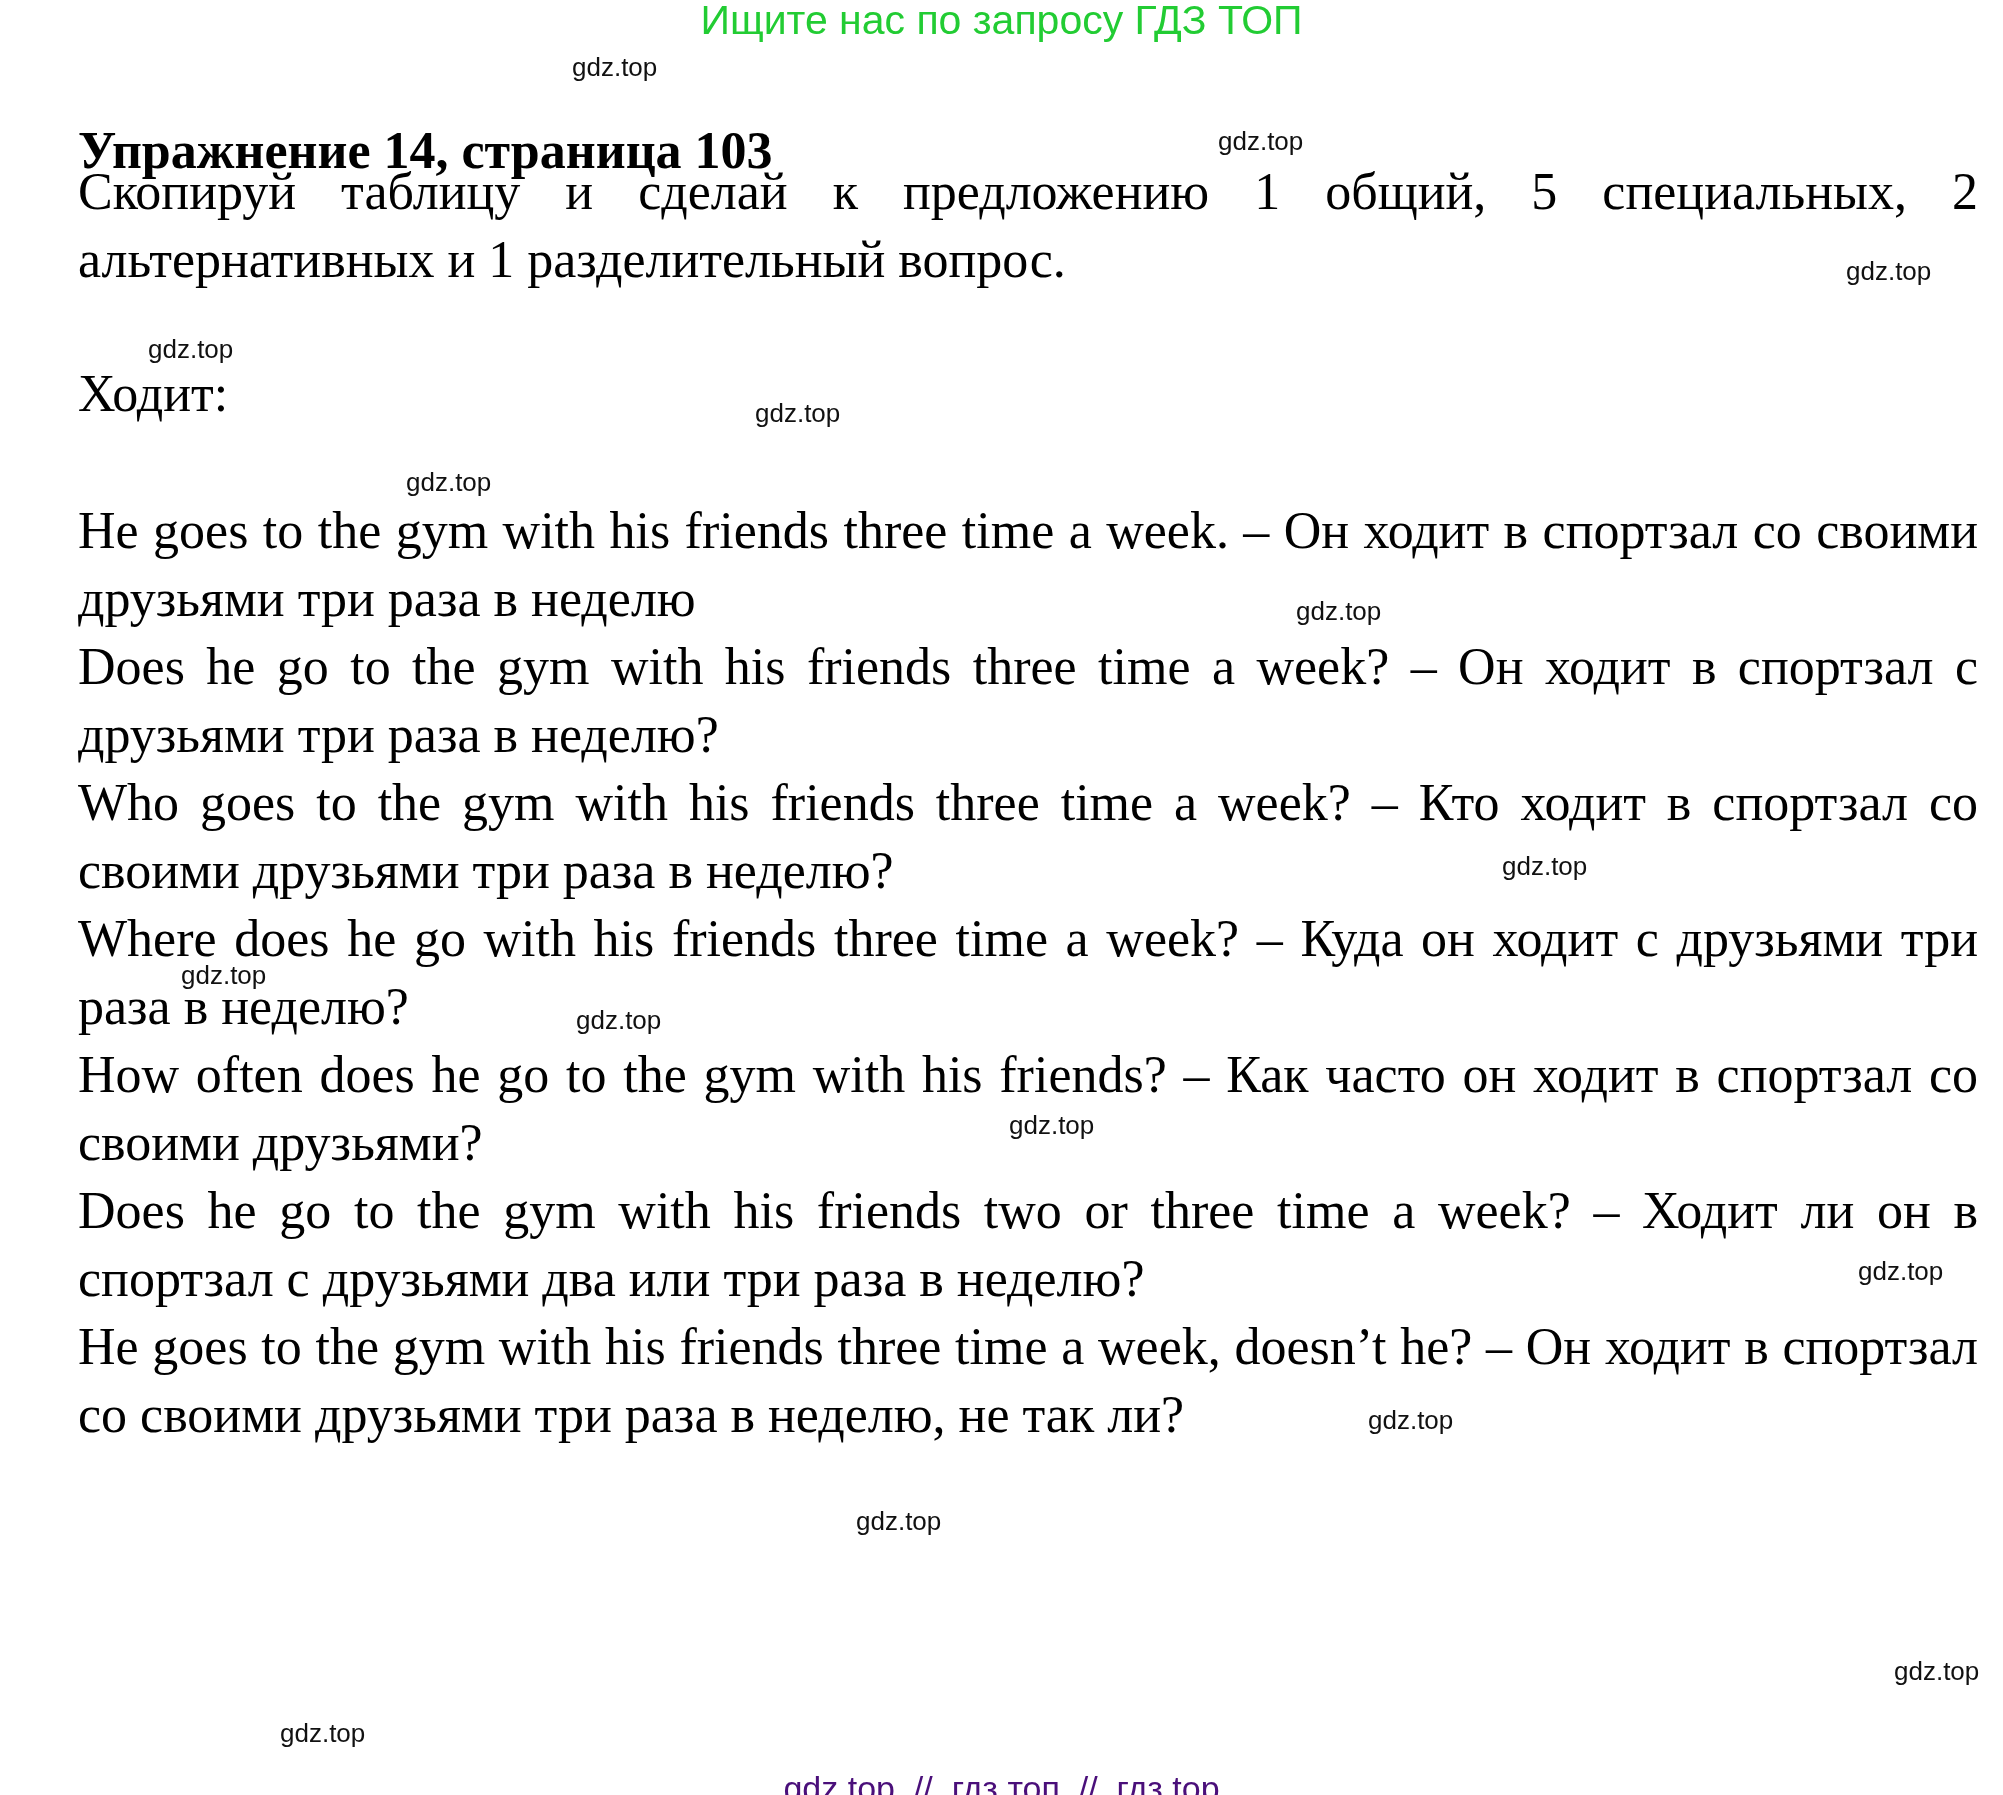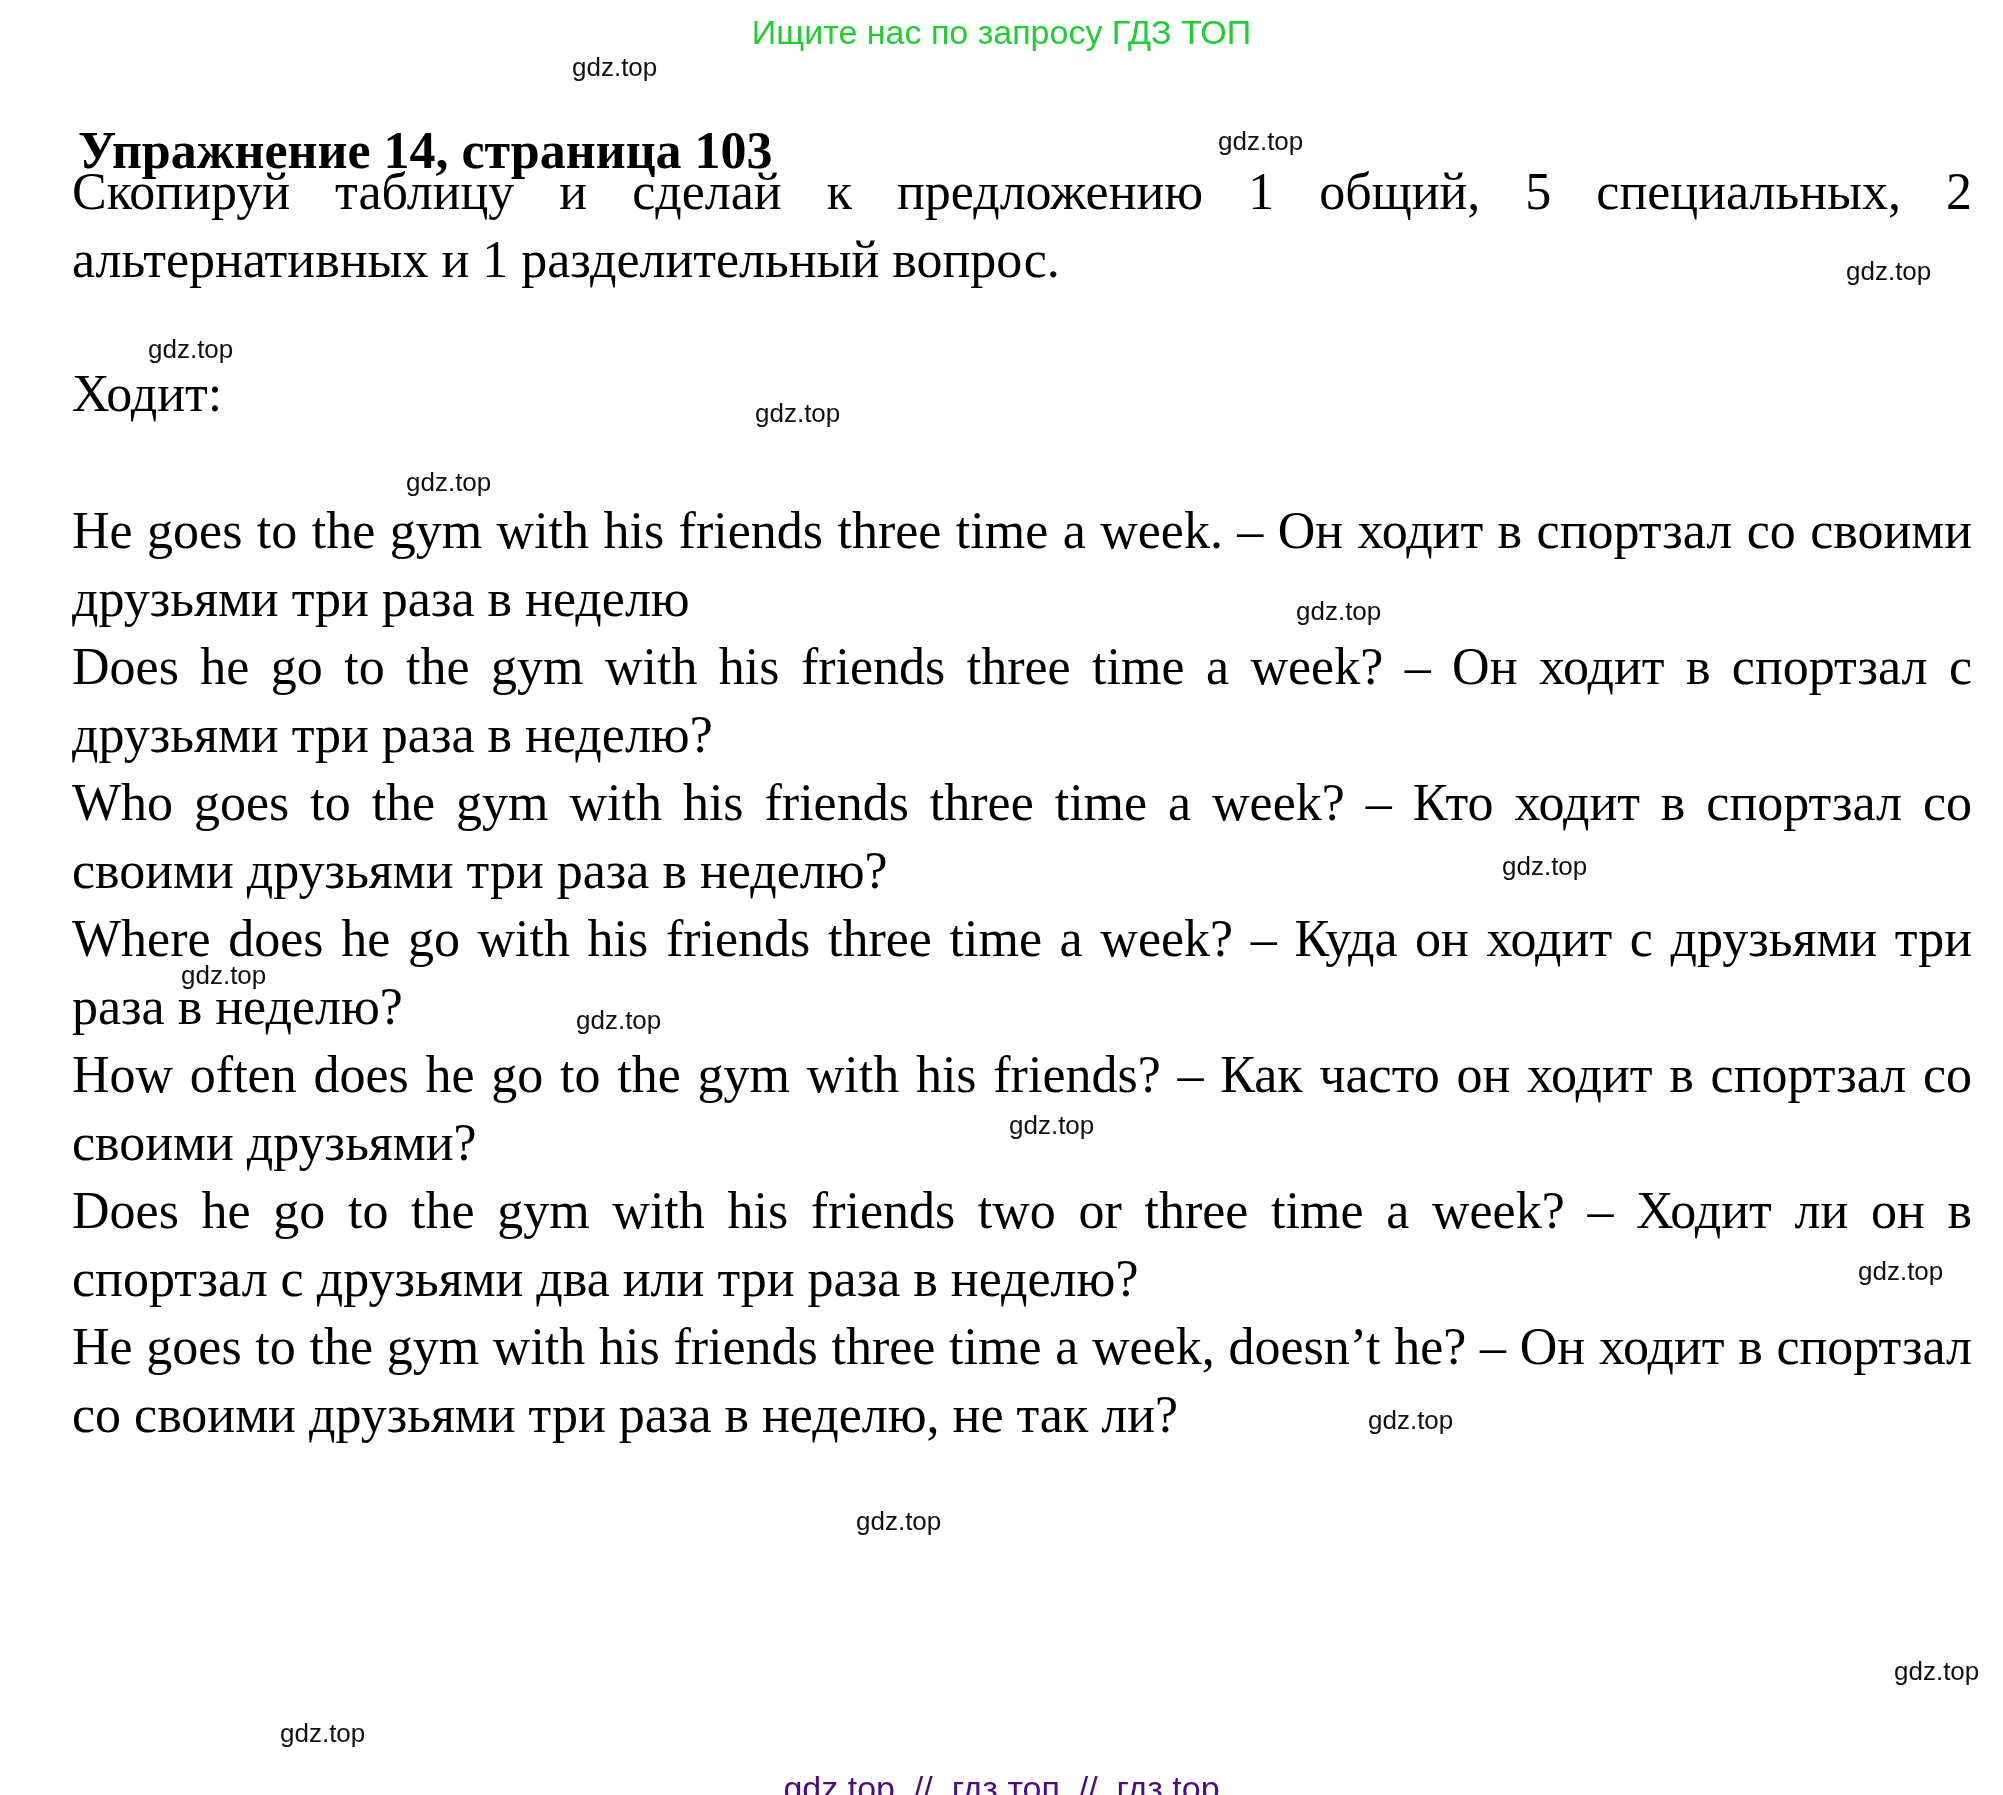--- a/index.html
+++ b/index.html
@@ -1,35 +1,34 @@
 <!DOCTYPE html>
 <html><head>
 <meta charset="utf-8">
 <style>
   html, body { margin: 0; padding: 0; background: #ffffff; }
   body { width: 2003px; height: 1795px; position: relative; overflow: hidden; }
   .banner {
     position: absolute; left: 0; top: 0; width: 2003px; text-align: center;
-    font-family: "Liberation Sans", sans-serif; font-size: 34px; line-height: 40px;
+    font-family: "Liberation Sans", sans-serif; font-size: 41px; line-height: 40px;
     color: #22cc33;
-    margin-top: 12px;
   }
   .footer {
     position: absolute; left: 0; top: 1768px; width: 2003px; text-align: center;
     font-family: "Liberation Sans", sans-serif; font-size: 34px; line-height: 40px;
     color: #4a0f7a; white-space: pre;
   }
   .title {
     position: absolute; left: 78px; top: 90px;
     font-family: "Liberation Serif", serif; font-weight: bold; font-size: 52px; line-height: 60px;
     color: #000;
     margin-top: 31px;
   }
   .para {
-    position: absolute; left: 72px; width: 1900px;
+    position: absolute; left: 78px; width: 1900px;
     font-family: "Liberation Serif", serif; font-size: 52px; line-height: 68px;
     color: #000; text-align: justify; text-align-last: left;
   }
   .instr { top: 158px; }
   .answer-label { top: 360px; }
   .answers { top: 497px; }
   .answers p { margin: 0; text-align: justify; text-align-last: left; }
   .wm {
     position: absolute; font-family: "Liberation Sans", sans-serif; font-size: 26px;
     line-height: 34px; color: #111;

